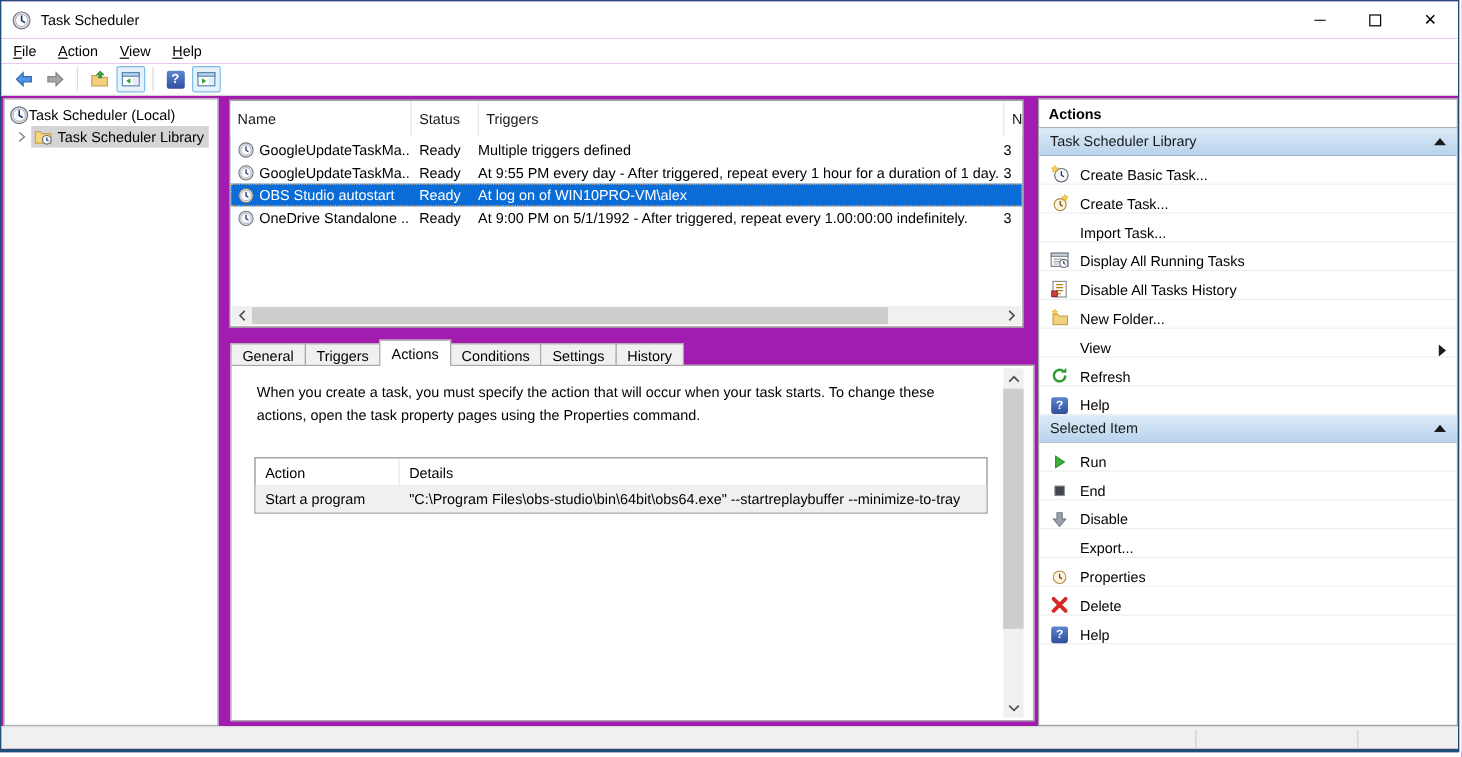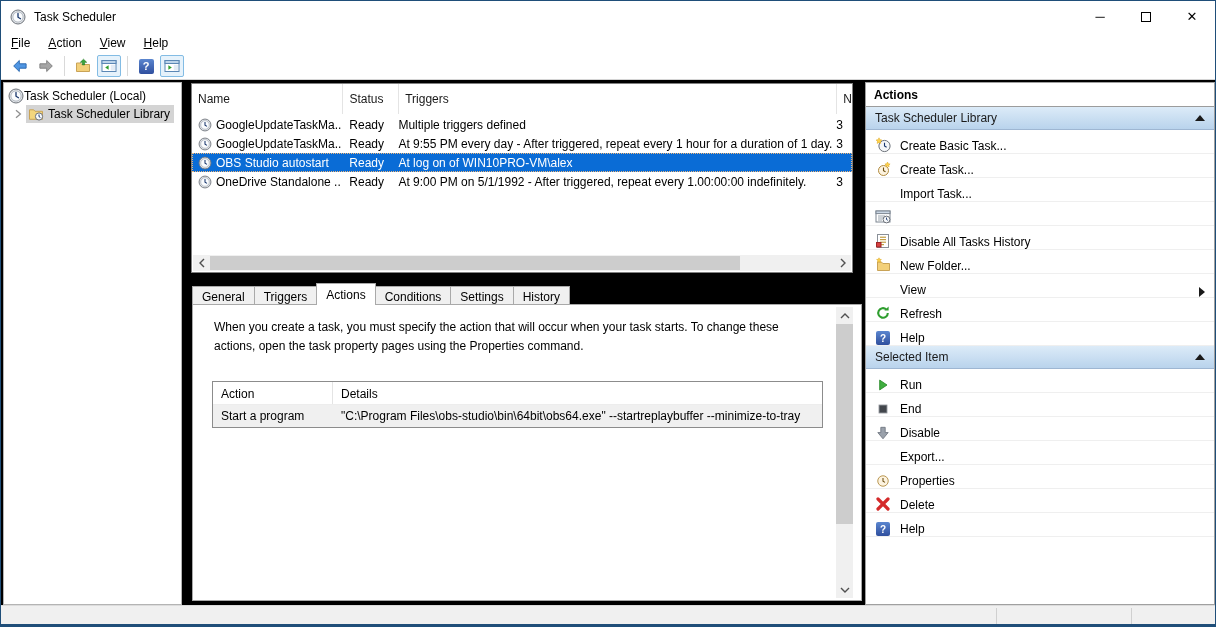--- a/index.html
+++ b/index.html
@@ -1,20 +1,20 @@
 <!DOCTYPE html>
 <html><head>
 <meta charset="utf-8">
 <style>
   * { box-sizing: border-box; margin: 0; padding: 0; }
   html,body { background:#fff; }
   #window {
     position:relative; width:1216px; height:627px; margin:0;
     border:1px solid #1f4e79; border-bottom:3px solid #1f4e79;
-    background:#000000; overflow:hidden;
+    background:#a21caf; overflow:hidden;
     font-family:"Liberation Sans","DejaVu Sans",sans-serif; font-size:12px; color:#000;
   }
   .abs { position:absolute; }
   svg { display:block; }
   .ic16 { width:16px; height:16px; flex:0 0 16px; }
   .ic14 { width:14px; height:14px; flex:0 0 14px; }
 
   
   .titlebar { left:0; top:0; right:0; height:31px; background:#fff; display:flex; align-items:center; padding-left:9px; }
   .titlebar .title { margin-left:8px; }
@@ -340,20 +340,21 @@
     <div class="ap-item">
       <span class="ico">
           <svg class="ic16" viewBox="0 0 16 16">
         <rect x="1" y="2" width="14" height="11" fill="#fff" stroke="#7d8691"></rect>
         <rect x="1" y="2" width="14" height="2.6" fill="#c9d6e4" stroke="#7d8691"></rect>
         <path d="M3 7h7M3 9h7M3 11h4" stroke="#9aa4ae" stroke-width="1"></path>
         <circle cx="11.5" cy="10.5" r="3.4" fill="#f4f6f8" stroke="#6b7078"></circle>
         <path d="M11.5 8.6v1.9l1.3.8" fill="none" stroke="#17356b" stroke-width="0.9"></path>
       </svg>
         </span>
+      <span class="grow">Display All Running Tasks</span>
     </div>
     <div class="ap-item">
       <span class="ico">
           <svg class="ic16" viewBox="0 0 16 16">
         <rect x="2.5" y="1.5" width="11" height="13" fill="#fff" stroke="#8a9098"></rect>
         <path d="M5 4.2h6M5 6.7h6M5 9.2h6M5 11.7h4" stroke="#b5891c" stroke-width="1"></path>
         <rect x="1.5" y="9.5" width="4.5" height="4.5" fill="#d64040" stroke="#9e2626"></rect>
       </svg>
         </span>
       <span class="grow">Disable All Tasks History</span>

